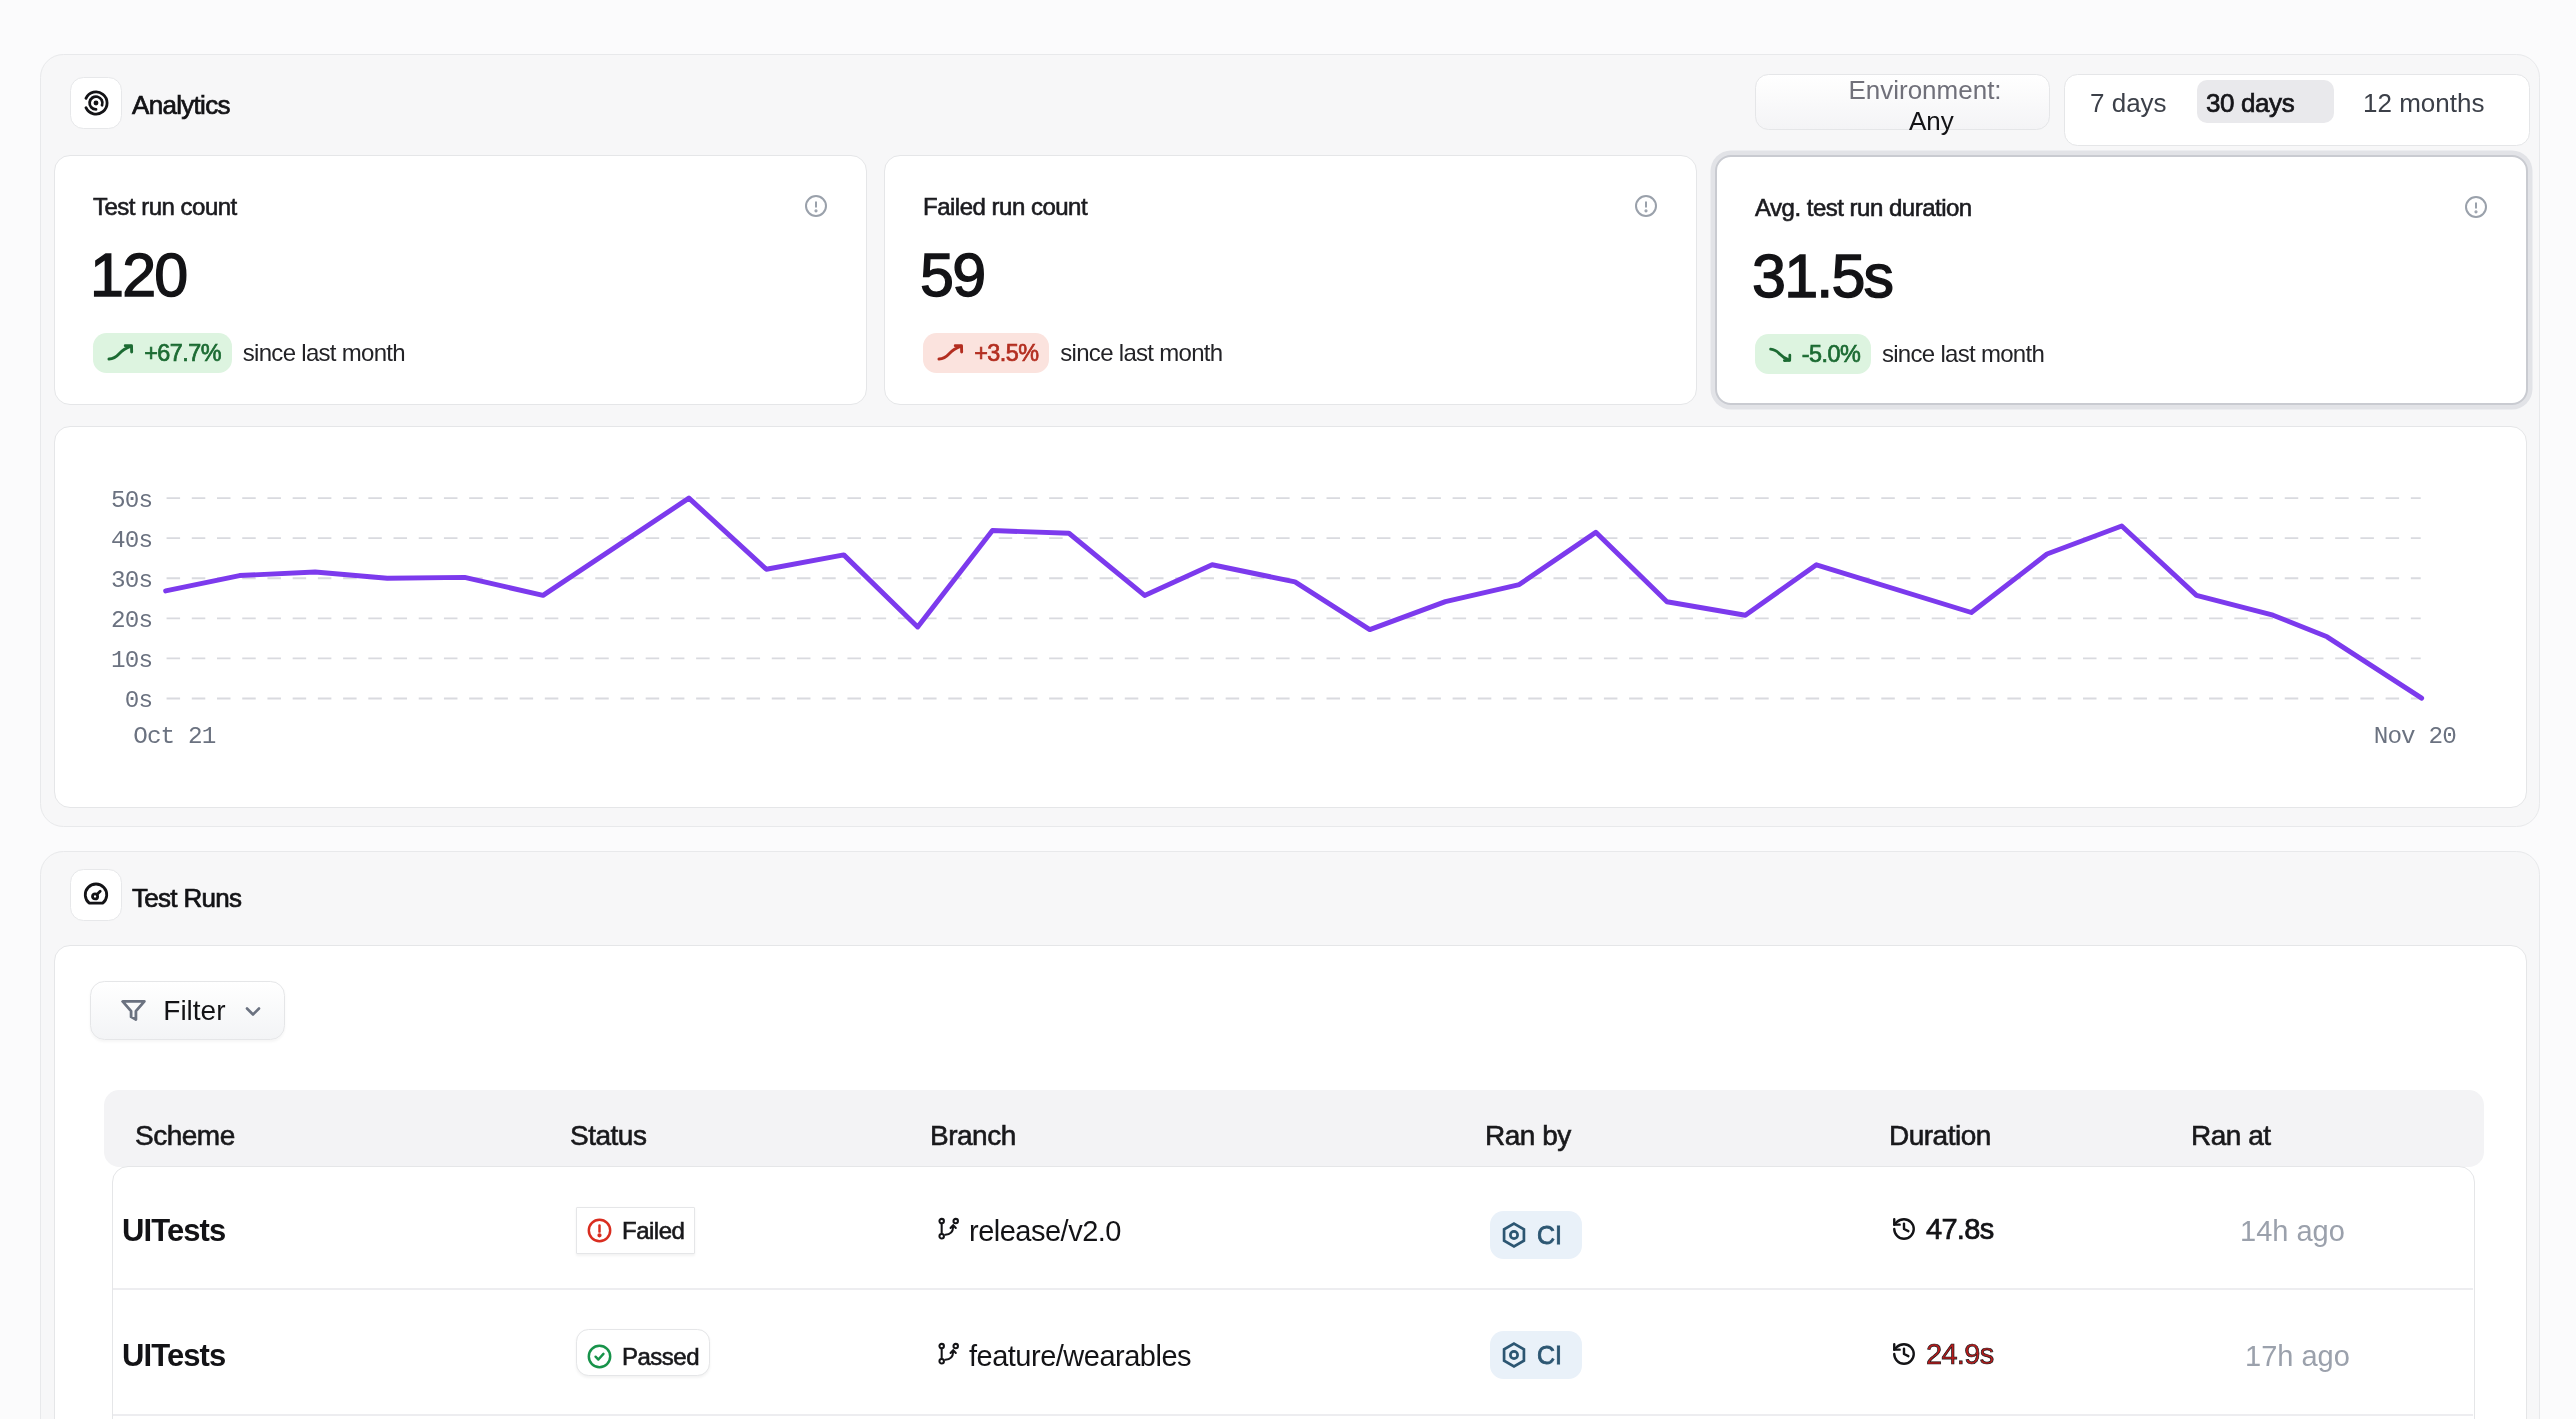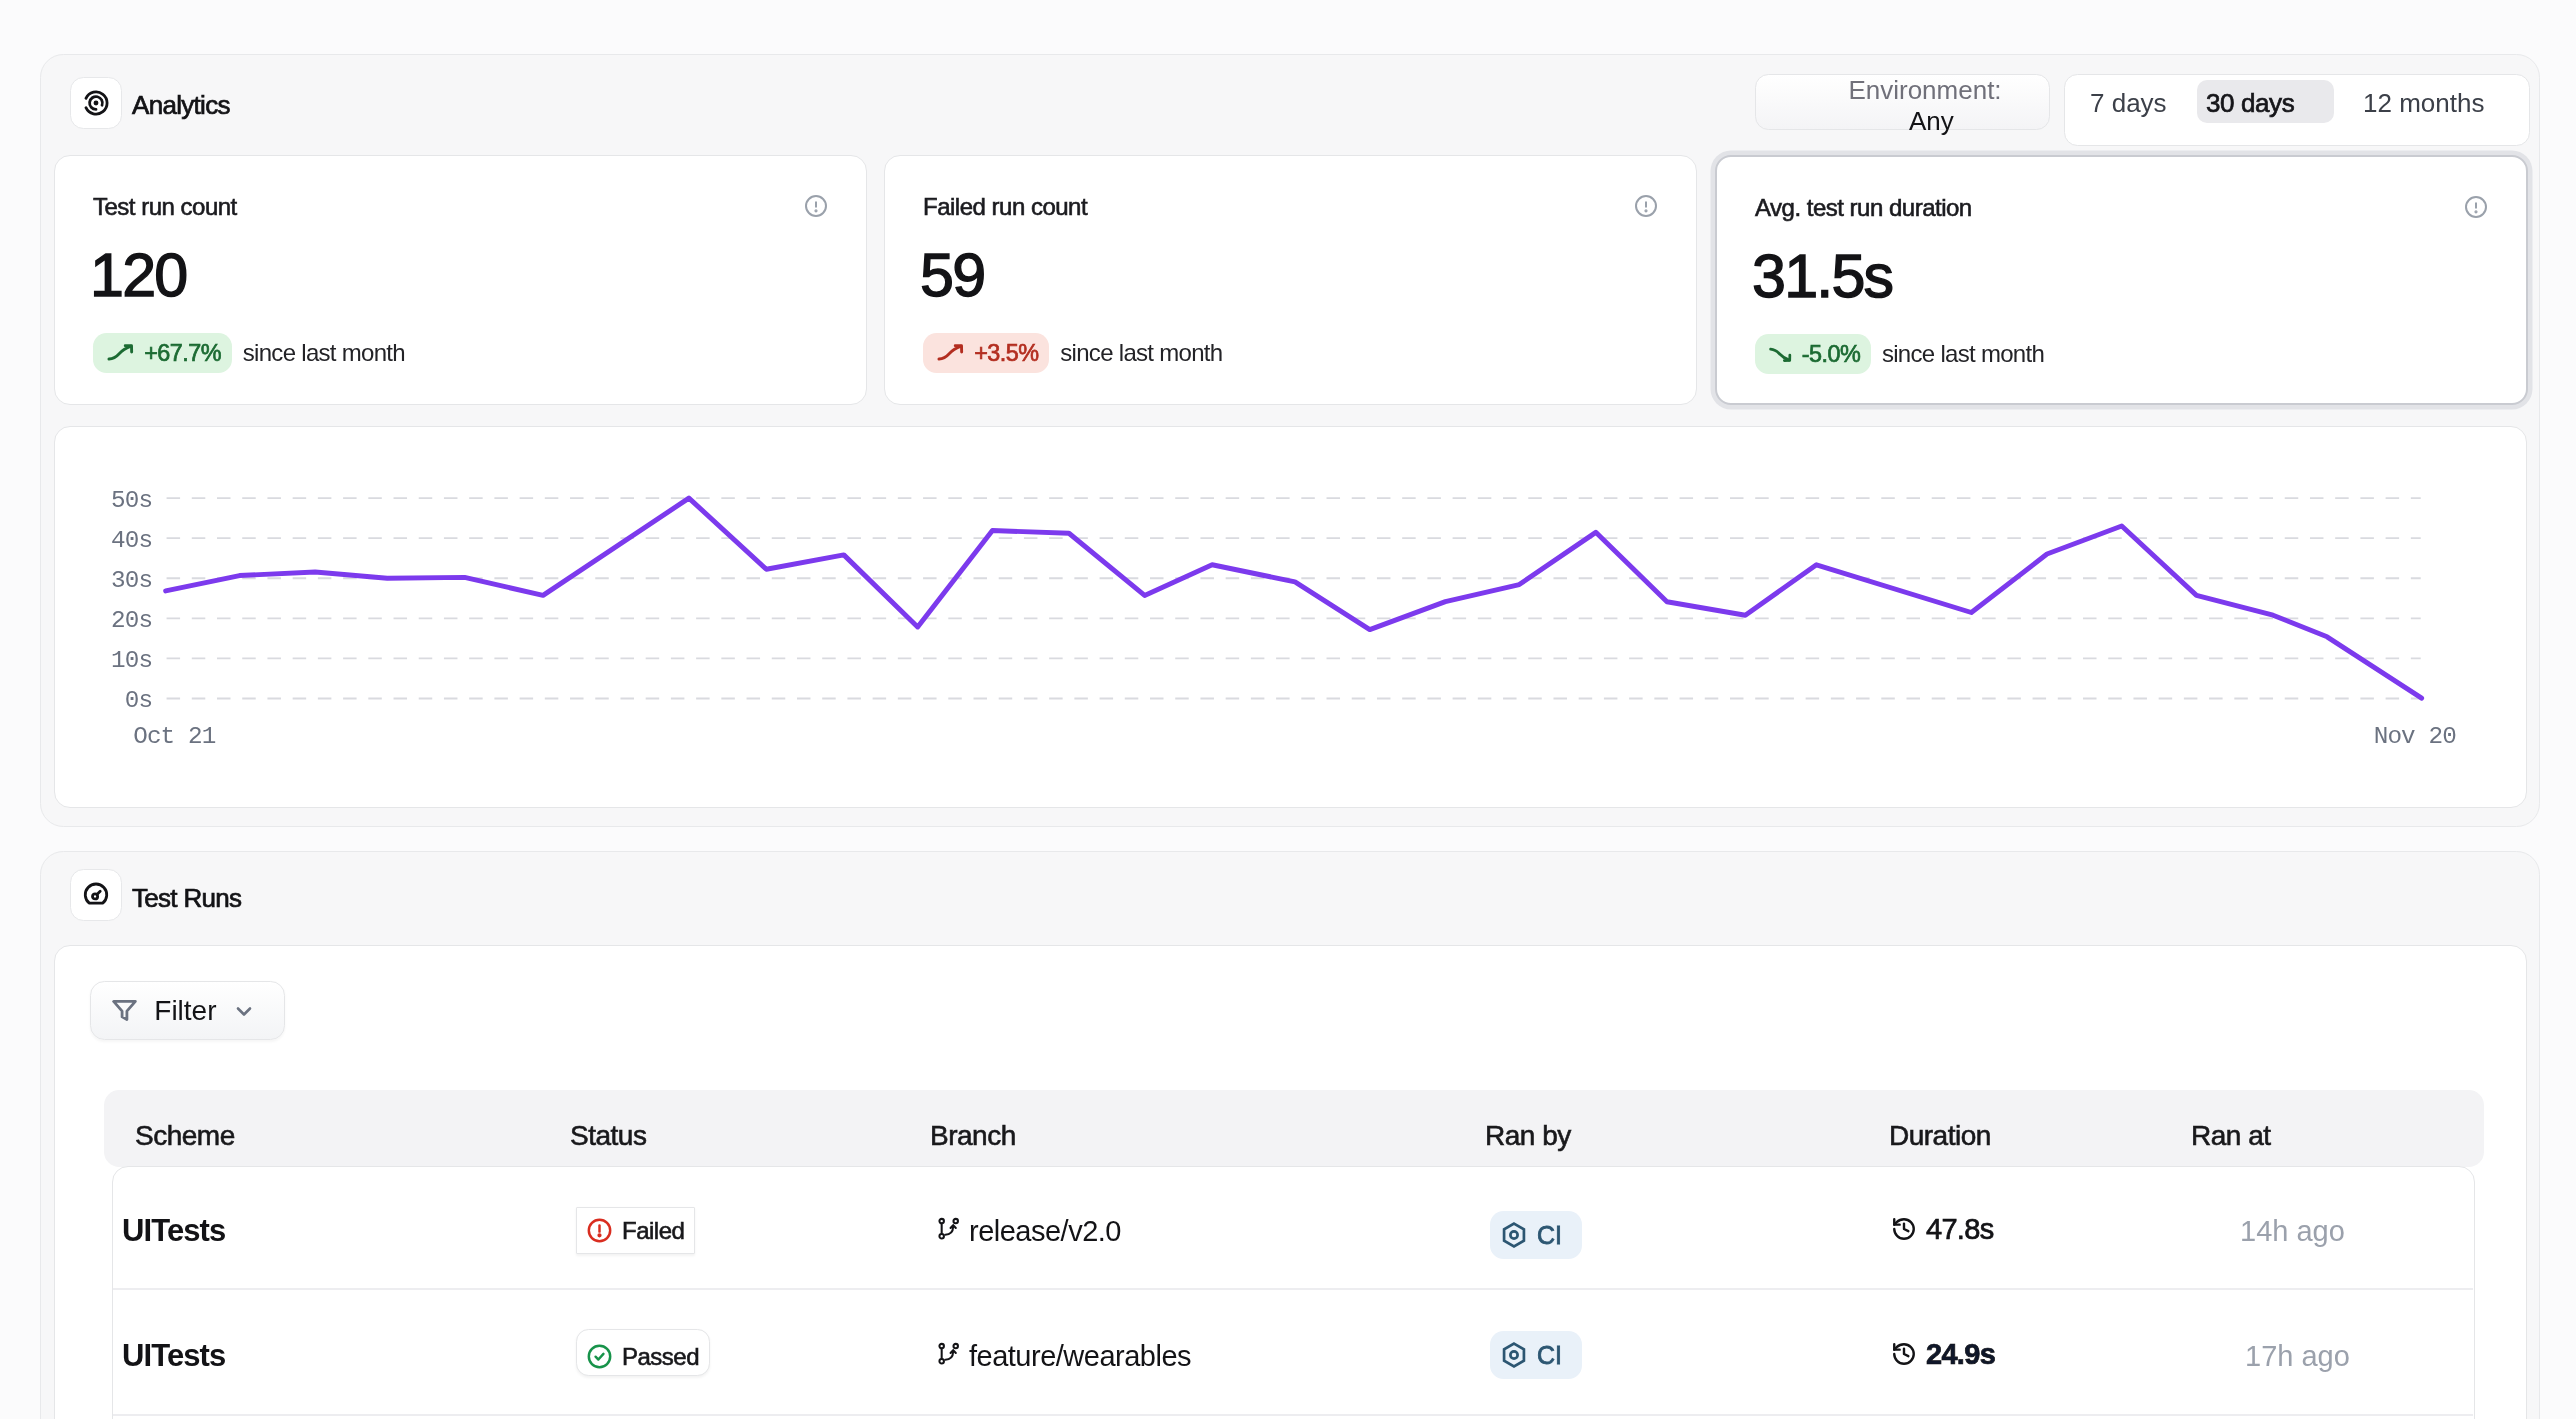--- a/index.html
+++ b/index.html
@@ -137,21 +137,21 @@
   <svg width="28" height="28" viewBox="0 0 24 24" fill="none" stroke="#131316" stroke-width="2.4" stroke-linecap="round" stroke-linejoin="round">
     <path d="M 6.3 19 A 9.2 9.2 0 1 1 17.7 19 Z"></path>
     <circle cx="11.2" cy="13.2" r="2.2"></circle>
     <line x1="12.8" y1="11.6" x2="15.6" y2="8.8"></line>
   </svg>
 </div>
 <div class="hdrtitle" style="left:132px; top:883px;">Test Runs</div>
 
 <div style="position:absolute; left:54px; top:945px; width:2473px; height:504px; background:#fff; border:1.8px solid #e5e6e8; border-radius:16px;"></div>
 
-<div style="position:absolute; left:90px; top:981px; width:195px; height:59px; background:linear-gradient(#ffffff,#f3f4f6); border:1.8px solid #e5e6e8; border-radius:14.4px; box-shadow:0 1.8px 2.7px rgba(0,0,0,0.04); display:flex; align-items:center; padding-left:19px;">
+<div style="position:absolute; left:90px; top:981px; width:195px; height:59px; background:linear-gradient(#ffffff,#f3f4f6); border:1.8px solid #e5e6e8; border-radius:14.4px; box-shadow:0 1.8px 2.7px rgba(0,0,0,0.04); display:flex; align-items:center; padding-left:28px;">
   <svg width="29" height="29" viewBox="0 0 24 24" fill="none" stroke="#6b7280" stroke-width="2.3" stroke-linecap="round" stroke-linejoin="round">
       <path d="M3 4.5h18l-7 8v7l-4-2.2v-4.8z"></path>
     </svg>
   <span style="font-size:28px; font-weight:500; color:#131316; margin-left:15.3px;">Filter</span>
   <svg width="24" height="24" viewBox="0 0 24 24" fill="none" stroke="#6b7280" stroke-width="2.6" stroke-linecap="round" stroke-linejoin="round" style="margin-left:15.3px;">
       <path d="M6 9.5l6 6 6-6"></path>
     </svg>
 </div>
 
 <div style="position:absolute; left:104px; top:1090px; width:2380px; height:77px; background:#f3f3f5; border-radius:15.3px;"></div>
@@ -221,15 +221,15 @@
       <path d="M12 2.2 L20.5 7.1 V16.9 L12 21.8 L3.5 16.9 V7.1 Z"></path>
       <circle cx="12" cy="12" r="3.1"></circle>
     </svg>
   <span style="font-size:25px; font-weight:400; -webkit-text-stroke:0.8px #2c5672; color:#2c5672; margin-left:9px;">CI</span>
 </div>
 <svg style="position:absolute; left:1891px; top:1341px;" width="26" height="26" viewBox="0 0 24 24" fill="none" stroke="#131316" stroke-width="2.2" stroke-linecap="round" stroke-linejoin="round">
   <path d="M3 12a9 9 0 1 0 9-9 9.75 9.75 0 0 0-6.74 2.74L3 8"></path>
     <path d="M3 3v5h5"></path>
     <path d="M12 7v5l4 2"></path>
 </svg>
-<div style="position:absolute; left:1926px; top:1338px; font-size:29px; font-weight:700; -webkit-text-stroke:0.7px #131316; letter-spacing:-0.7px; color:#0f172a;">24.9s</div>
+<div style="position:absolute; left:1926px; top:1338px; font-size:29px; font-weight:400; -webkit-text-stroke:0.7px #131316; letter-spacing:-0.7px; color:#b91c1c;">24.9s</div>
 <div style="position:absolute; left:2245px; top:1340px; font-size:29px; color:#9ba1ac;">17h ago</div>
 
 
 </body></html>

